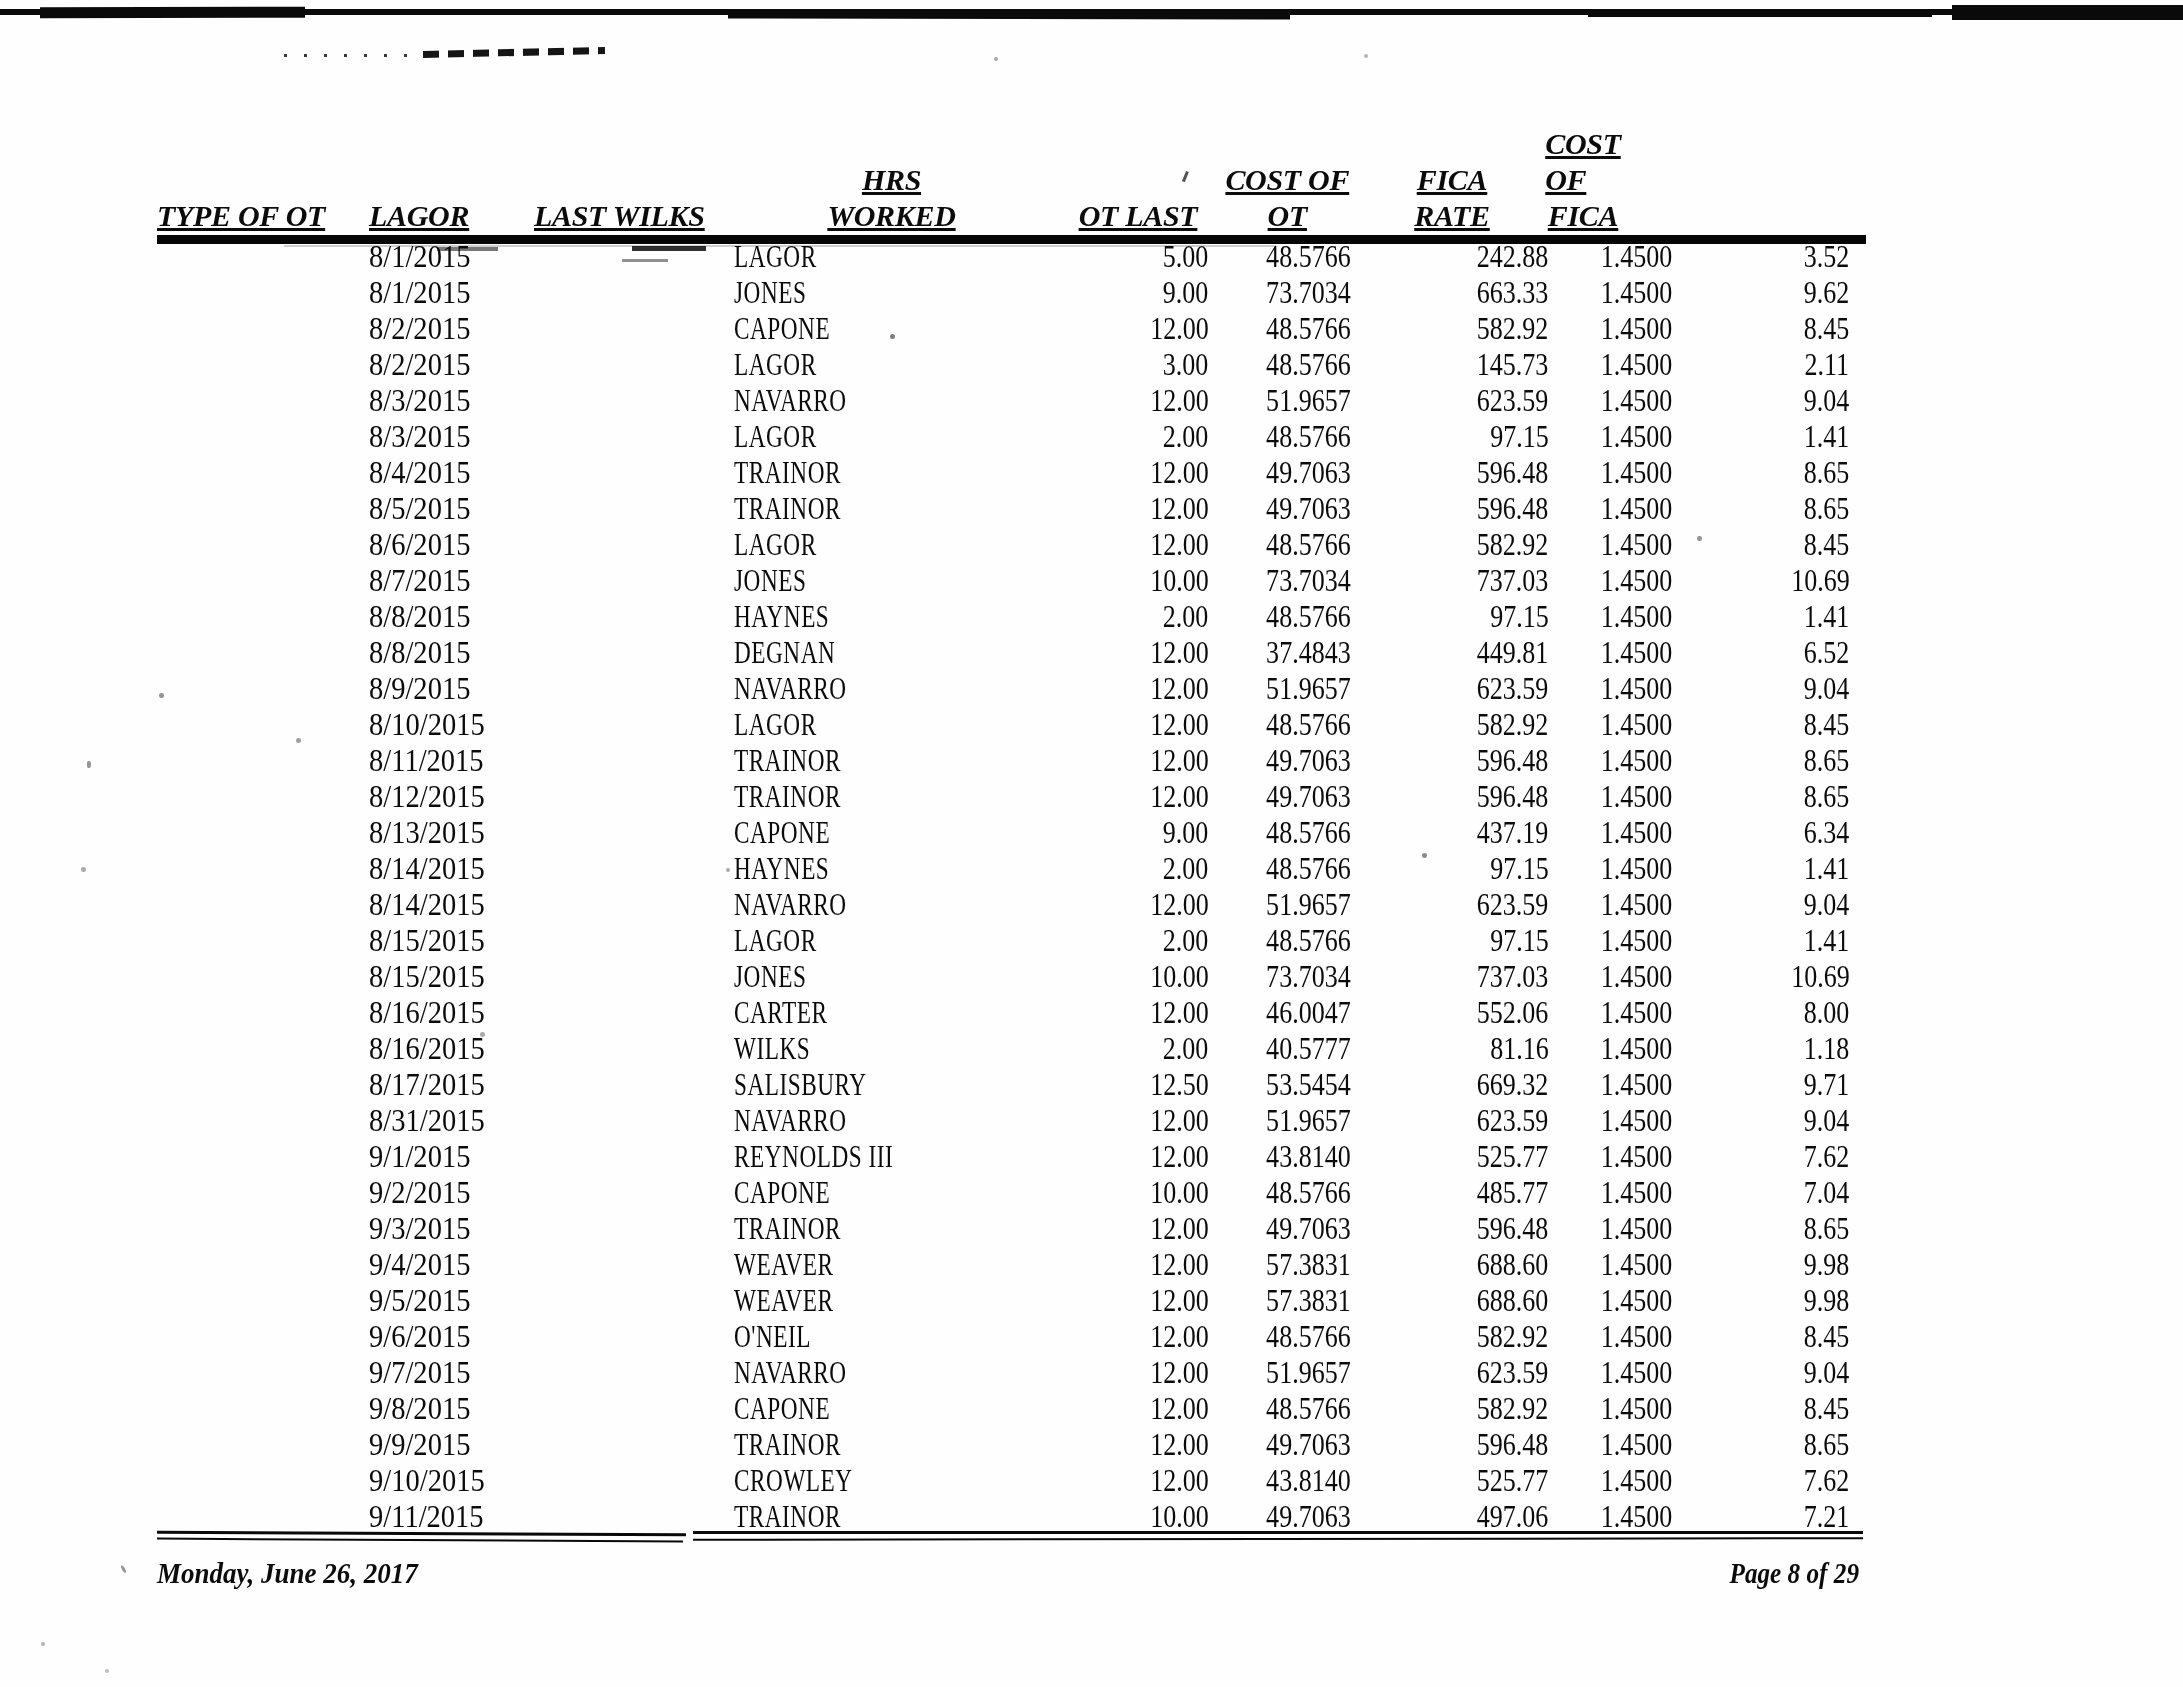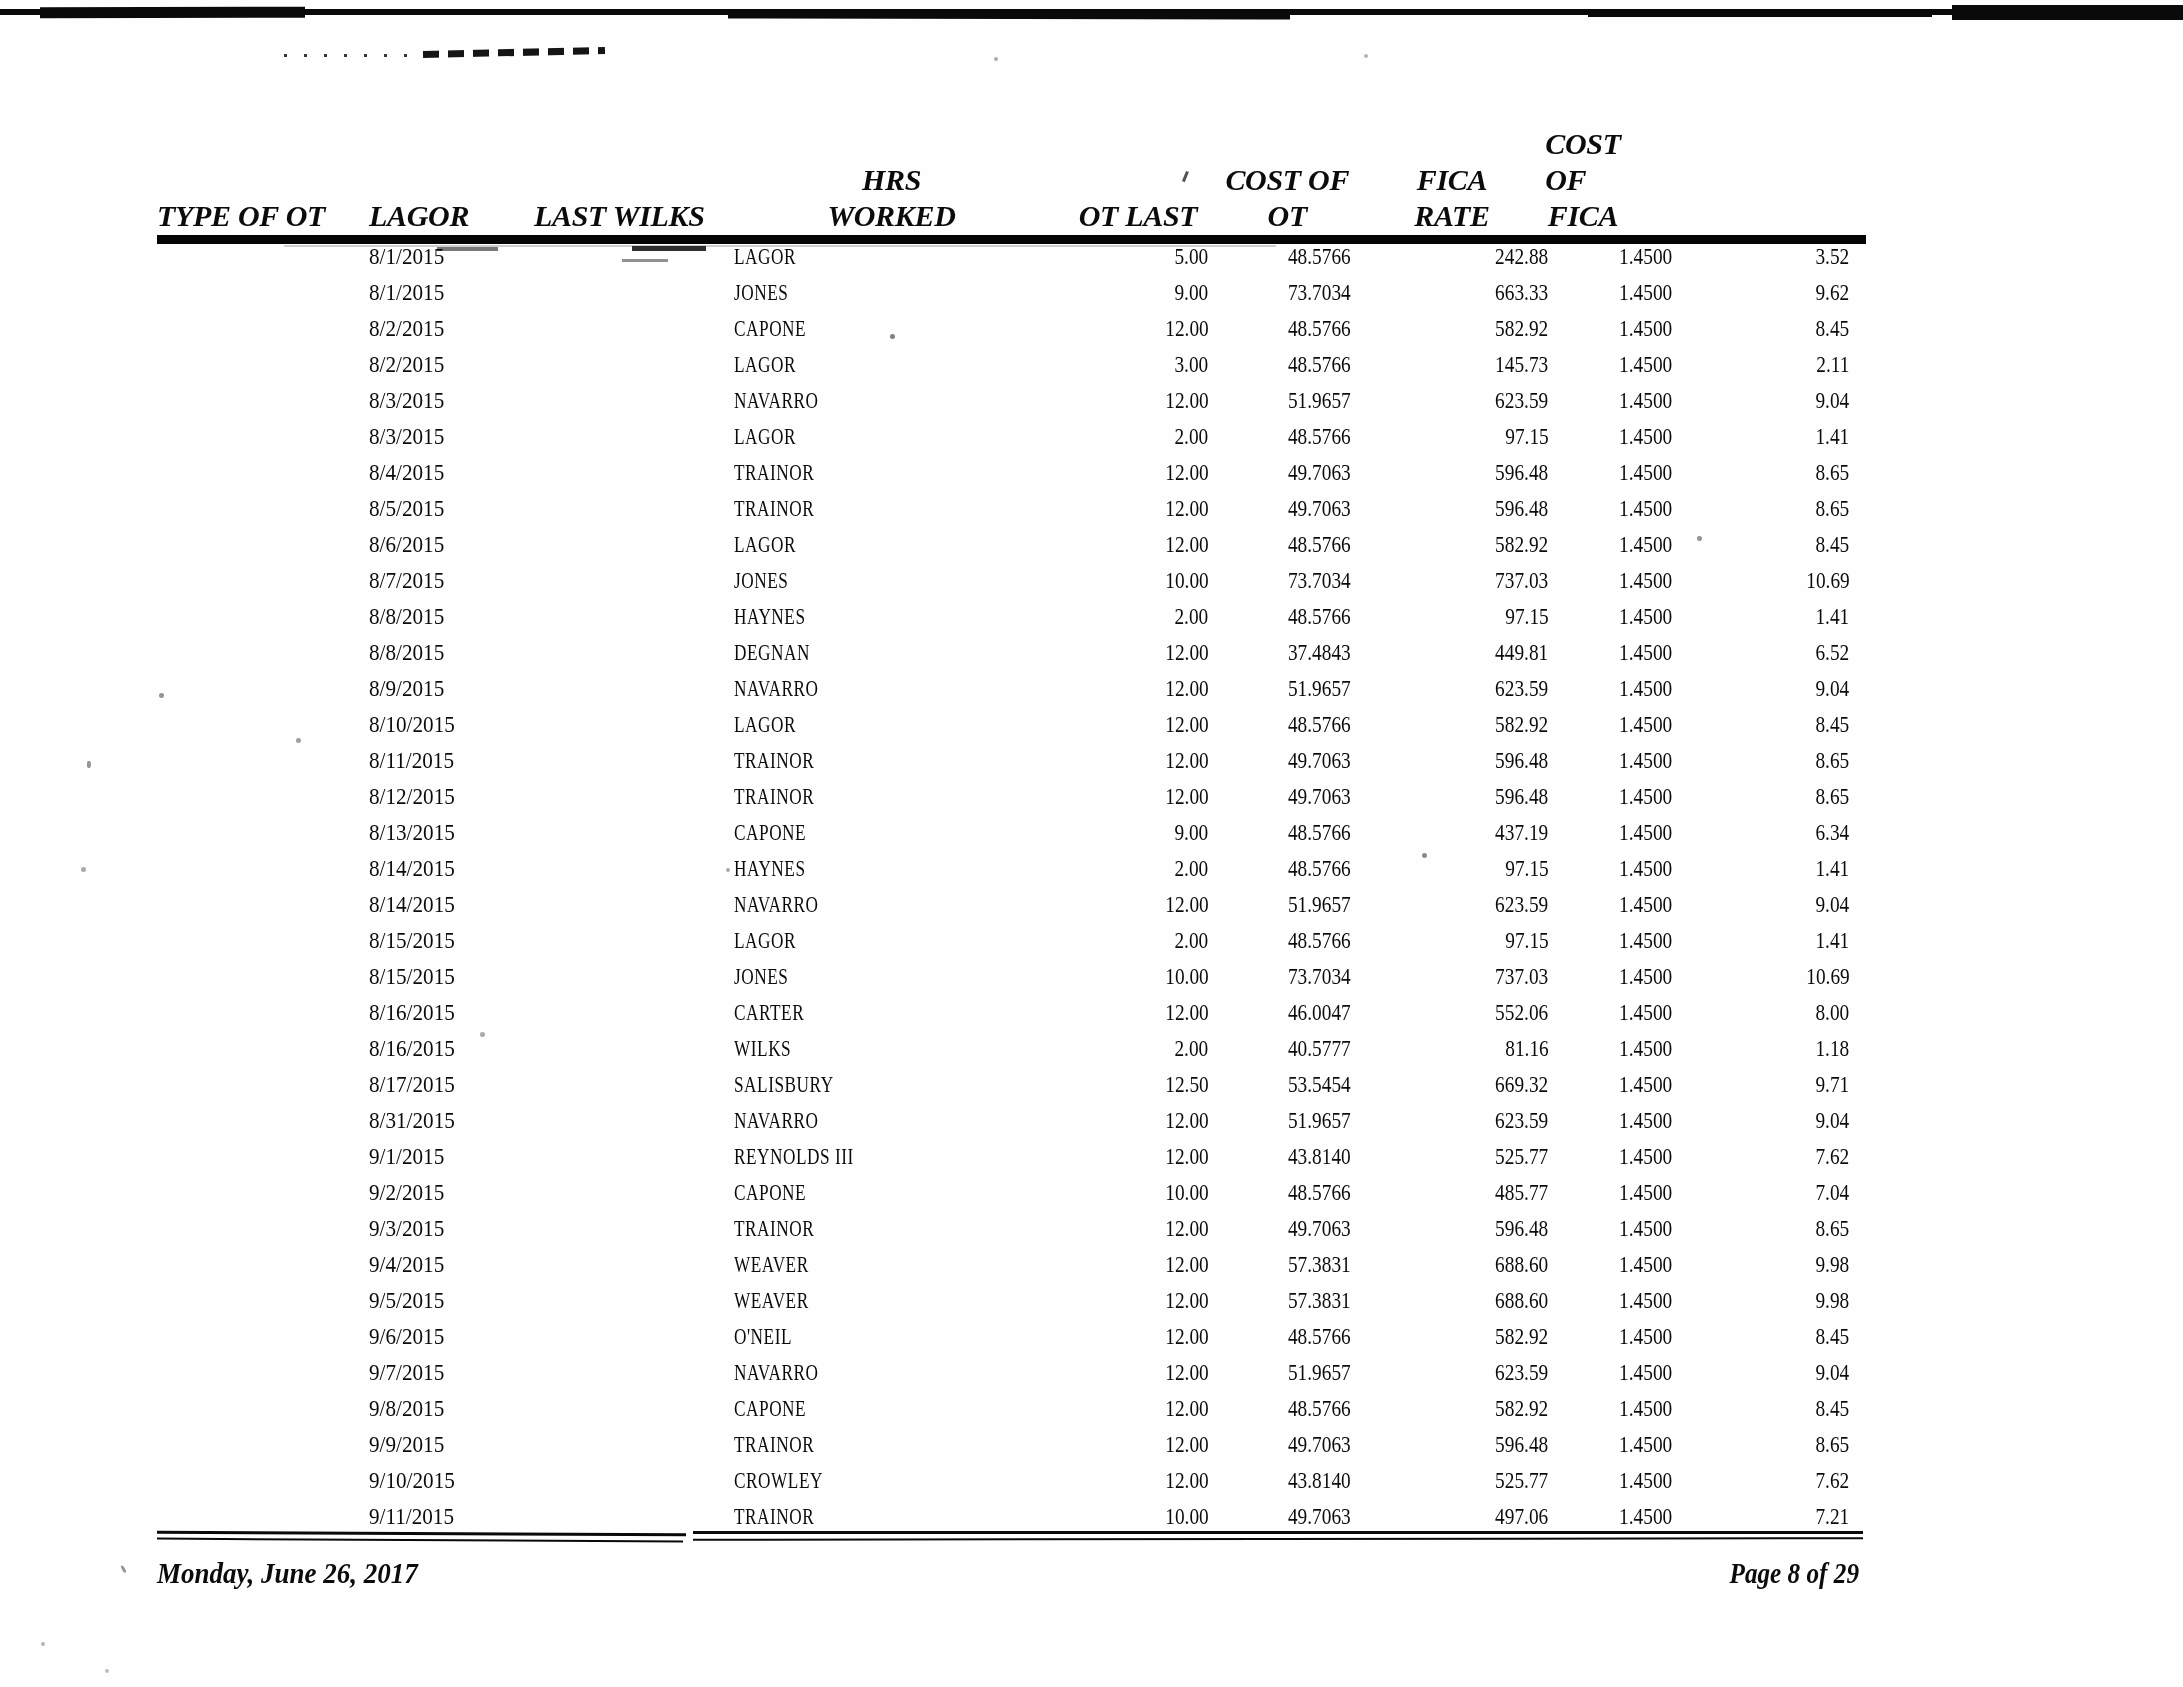--- a/index.html
+++ b/index.html
@@ -12,34 +12,34 @@
     color:#0b0b0b;
   }
   
   .thead{
     position:absolute;left:157px;top:126px;height:109px;
     display:grid;
     grid-template-columns:212px 165px 200px 331px 146px 142px 198px 124px 177px;
     font-weight:bold;font-style:italic;font-size:30px;line-height:36px;
     letter-spacing:-0.3px;
   }
-  .th{display:flex;flex-direction:column;justify-content:flex-end;align-items:flex-start;padding-bottom:7px;}
+  .th{display:flex;flex-direction:column;justify-content:flex-end;align-items:flex-start;padding-bottom:7px;text-decoration:underline;}
   .th.center{align-items:center;}
   .th.pr24{padding-right:16px;}
   .th.pl16{padding-left:10.6px;}
   .th.pr90{padding-right:60px;}
   .header-rule{position:absolute;left:157px;top:235px;width:1709px;height:8.6px;background:#050505;}
   .header-rule-ghost{position:absolute;left:284px;top:245px;width:992px;height:2px;background:#777;opacity:.35;}
   
   .tbody{position:absolute;left:157px;top:242px;width:1695px;}
   .trow{
     display:grid;
     grid-template-columns:212px 165px 200px 331px 146px 142px 198px 124px 177px;
     height:36px;
-    font-size:23px;line-height:29px;
+    font-size:31px;line-height:29px;
     white-space:nowrap;
   }
   .cell{overflow:visible;}
   .num{text-align:right;padding-right:2.6px;}
   .sx{display:inline-block;}
   .sx-date{transform:scaleX(.92);transform-origin:left center;}
   .sx-name{transform:scaleX(.75);transform-origin:left center;letter-spacing:0.7px;}
   .sx-num{transform:scaleX(.84);transform-origin:right center;}
   
   .footer-rule{position:absolute;background:#090909;}

